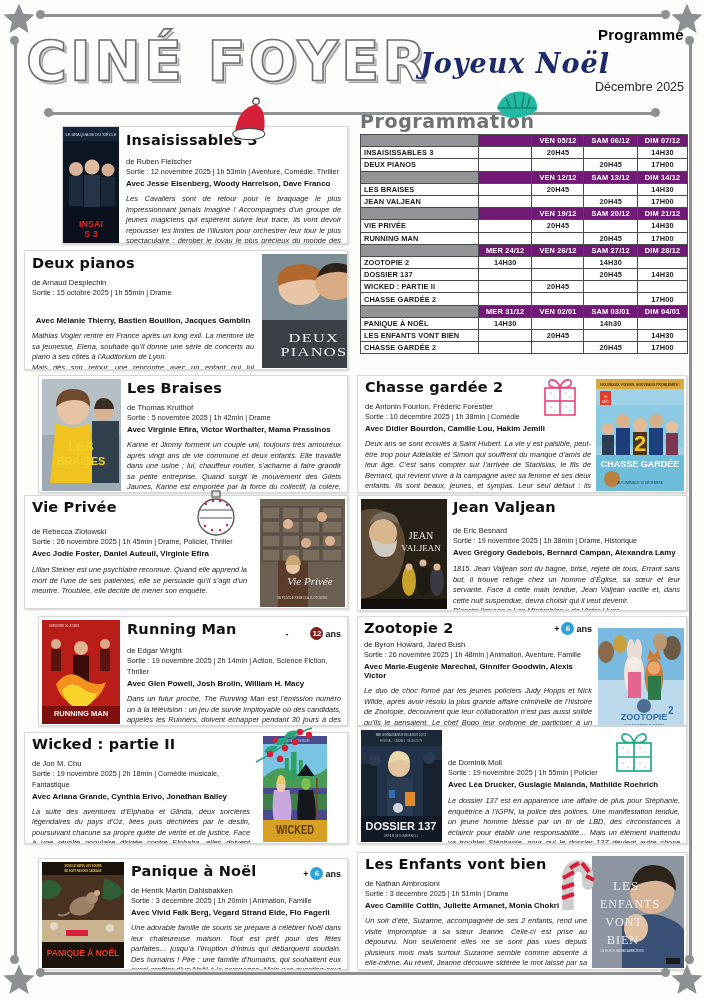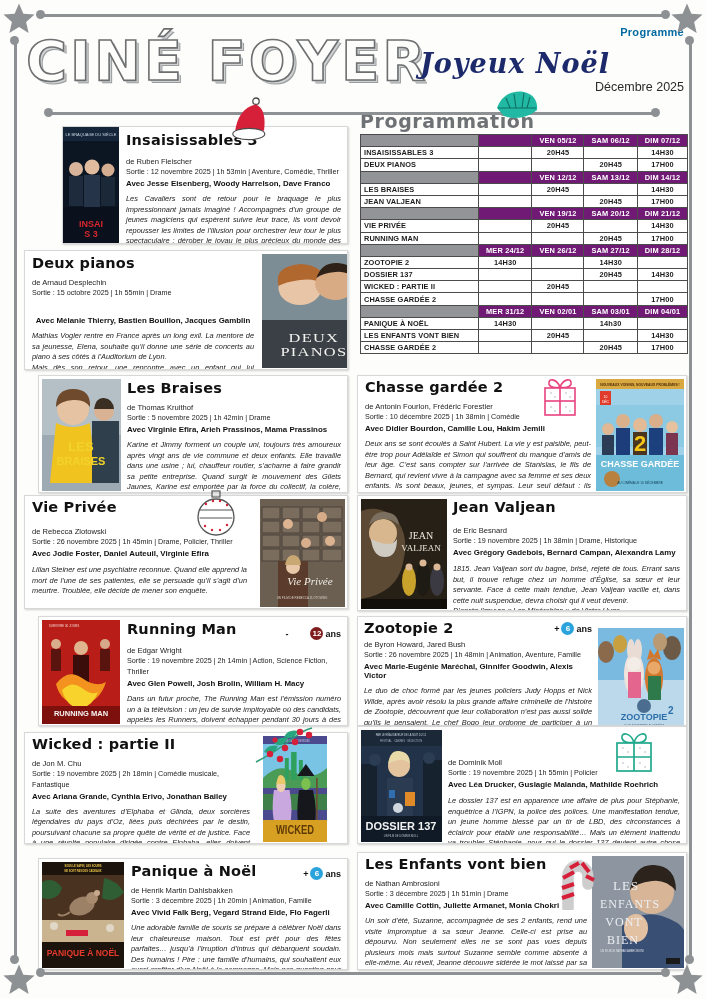--- a/index.html
+++ b/index.html
@@ -36,21 +36,21 @@
     text-shadow:2px 2px 0 #cfd1d2, 3px 3px 0 #9a9c9e;
   }
   .joyeux {
     position:absolute; left:400px; top:26px;
     font-family:"DejaVu Serif", serif; font-style:italic;
     font-size:27px; color:#1c2a6b; font-weight:bold;
     letter-spacing:1px;
   }
   .prog-label {
     position:absolute; right:2px; top:4px;
-    font-size:11px; font-weight:bold; color:#0369a1;
+    font-size:15px; font-weight:bold; color:#000000;
     letter-spacing:.3px;
   }
   .date-label {
     position:absolute; right:2px; top:58px;
     font-size:12.5px; color:#2a2a2a;
   }
 
   
   .santa-hat { position:absolute; left:232px; top:96px; width:48px; height:52px; z-index:6; }
 
@@ -371,21 +371,21 @@
       <text x="39" y="72" font-size="13" fill="#f2d32a" text-anchor="middle" font-weight="bold" font-family="sans-serif">LES</text>
       <text x="39" y="86" font-size="11" fill="#f2d32a" text-anchor="middle" font-weight="bold" font-family="sans-serif">BRAISES</text>
     </svg>
   </div>
   <div style="position:absolute; left:88px; top:5px; right:6px;">
     <div class="ftitle">Les Braises</div>
     <div class="fmeta" style="margin-top:5px;">
       <div class="dir">de Thomas Kruithof</div>
       <div>Sortie : 5 novembre 2025 | 1h 42min | Drame</div>
     </div>
-    <div class="fcast" style="margin-top:1px;">Avec Virginie Efira, Arieh Prassinos, Mama Prassinos</div>
+    <div class="fcast" style="margin-top:1px;">Avec Virginie Efira, Victor Worthalter, Mama Prassinos</div>
     <div class="fsyn" style="margin-top:6px;">Karine et Jimmy forment un couple uni, toujours très amoureux après vingt ans de vie commune et deux enfants. Elle travaille dans une usine ; lui, chauffeur routier, s’acharne à faire grandir sa petite entreprise. Quand surgit le mouvement des Gilets Jaunes, Karine est emportée par la force du collectif, la colère, l’espoir d’un changement. Mais à mesure que son engagement grandit, l’équilibre du couple vacille.</div>
   </div>
 </div>
 
 <div class="card" style="left:357px; top:375px; width:330px; height:118px;">
   <div style="position:absolute; left:7px; top:4px; width:226px;">
     <div class="ftitle">Chasse gardée 2</div>
     <div class="fmeta" style="margin-top:5px;">
       <div class="dir">de Antonin Fourlon, Frédéric Forestier</div>
       <div>Sortie : 10 décembre 2025 | 1h 38min | Comédie</div>

